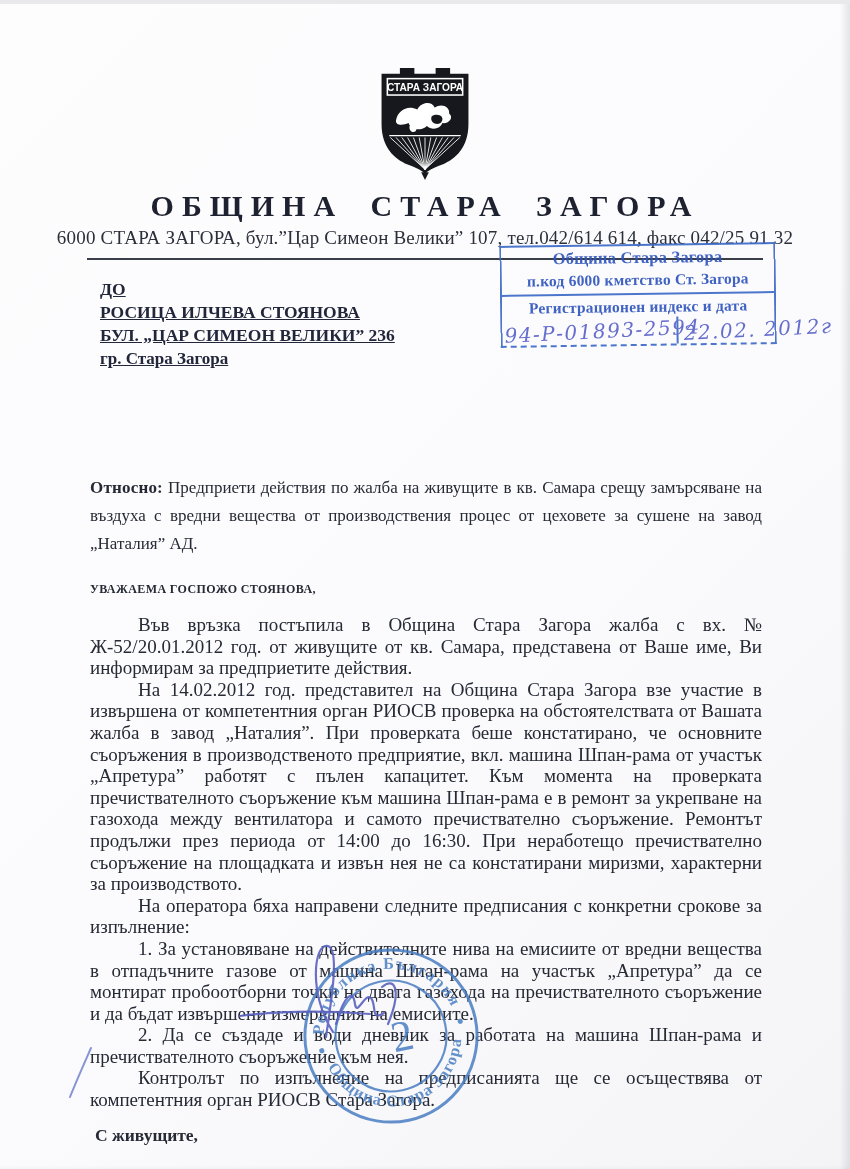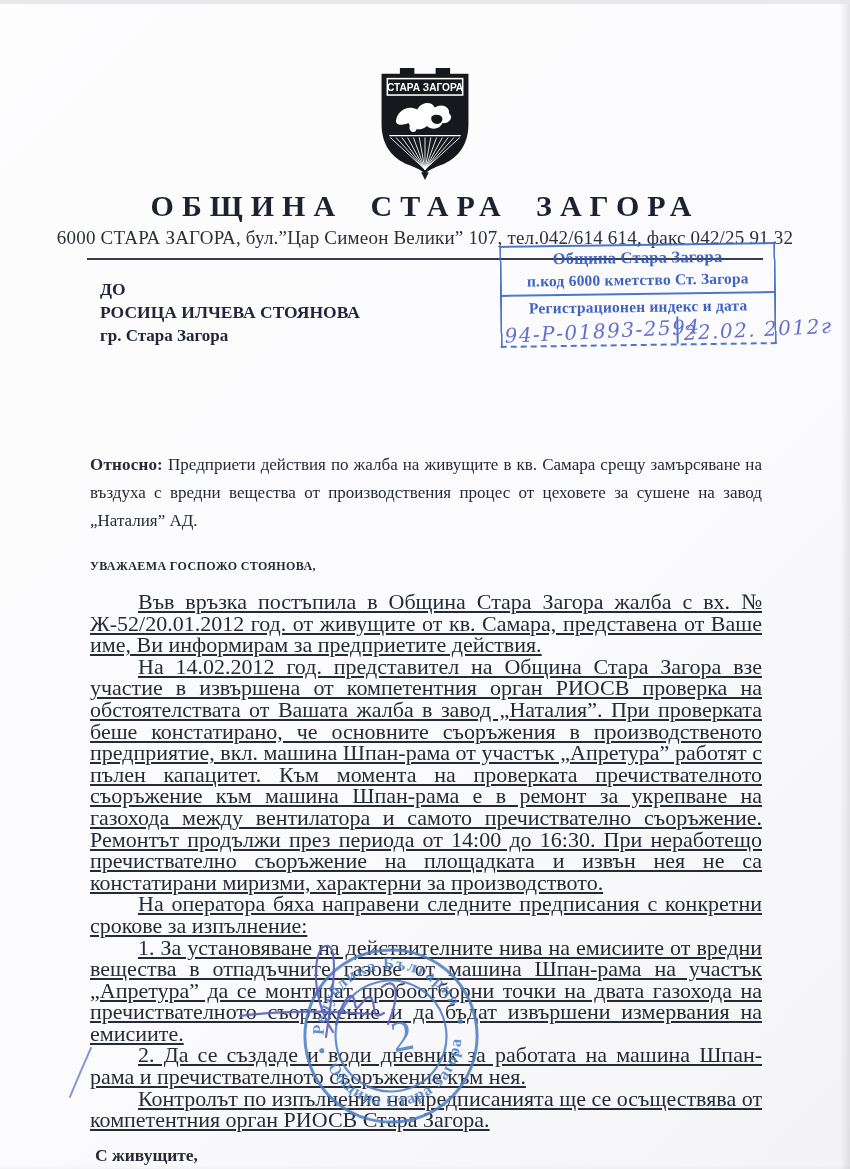--- a/index.html
+++ b/index.html
@@ -17,21 +17,21 @@
   
   .hdr{padding-top:64px;text-align:center;}
   .emblem{display:block;margin:0 auto;}
   .title{margin-top:10px;font-size:30px;font-weight:bold;color:#1d2130;
     letter-spacing:8px;word-spacing:12px;line-height:32px;}
   .addr{margin-top:5px;font-size:19px;color:#2b2f3a;letter-spacing:.2px;}
   .rule{margin:9px auto 0 auto;width:676px;border:0;border-top:2px solid #3a3e48;}
 
   
   .recipient{margin:18px 0 0 100px;font-size:17.5px;font-weight:bold;
-    line-height:23px;color:#22263a;}
+    line-height:23px;color:#22263a;text-decoration:underline;}
   .recipient .city{font-size:17px;}
 
   
   .reg-stamp{position:absolute;left:500px;top:240px;width:272px;
     border:2.5px solid #3e6bc7;border-bottom-style:dashed;
     color:#3156bd;text-align:center;font-weight:bold;
     transform:rotate(-0.8deg);opacity:.92;}
   .rs-row{font-size:16.5px;line-height:20px;padding-top:2px;letter-spacing:.2px;}
   .rs-row.small{font-size:15.5px;}
   .rs-divider{border-top:2.5px solid #3e6bc7;margin-top:3px;}
@@ -41,22 +41,22 @@
     font-size:20px;color:#5a63c9;letter-spacing:1.5px;white-space:nowrap;
     transform:rotate(-2deg);}
   .rs-vline{width:2px;align-self:stretch;background:#3e6bc7;margin-right:5px;}
 
   
   .subject{margin:104px 88px 0 90px;font-size:17px;line-height:28px;
     text-align:justify;}
   .subject b{letter-spacing:.2px;}
   .salutation{margin:24px 0 0 90px;font-size:12px;font-weight:bold;
     letter-spacing:.4px;}
-  .bodytext{margin:17px 88px 0 90px;font-size:22px;line-height:21.6px;
-    text-align:justify;text-decoration:underline;}
+  .bodytext{margin:17px 88px 0 90px;font-size:19px;line-height:21.6px;
+    text-align:justify;}
   .bodytext p{margin:0;text-indent:48px;}
 
   
   .closing{margin:14px 0 0 95px;}
   .regards{font-size:17.5px;font-weight:bold;}
   .signer-name{margin-top:24px;font-size:22px;font-weight:bold;letter-spacing:.5px;}
   .signer-title{font-size:17.5px;font-weight:bold;font-style:italic;}
 
   
   .round-stamp{position:absolute;left:297px;top:938px;opacity:.85;
@@ -100,20 +100,21 @@
       </g>
     </svg>
     <div class="title">ОБЩИНА СТАРА ЗАГОРА</div>
     <div class="addr">6000 СТАРА ЗАГОРА, бул.”Цар Симеон Велики” 107, тел.042/614 614, факс 042/25 91 32</div>
     <hr class="rule">
   </div>
 
   <div class="recipient">
     <div>ДО</div>
     <div>РОСИЦА ИЛЧЕВА СТОЯНОВА</div>
+    <div>БУЛ. „ЦАР СИМЕОН ВЕЛИКИ” 236</div>
     <div class="city">гр. Стара Загора</div>
   </div>
 
   <div class="reg-stamp">
     <div class="rs-row">Община Стара Загора</div>
     <div class="rs-row small">п.код 6000 кметство Ст. Загора</div>
     <div class="rs-divider"></div>
     <div class="rs-row small">Регистрационен индекс и дата</div>
     <div class="rs-hand">
       <span class="hand rs-index">94-Р-01893-2594</span>

